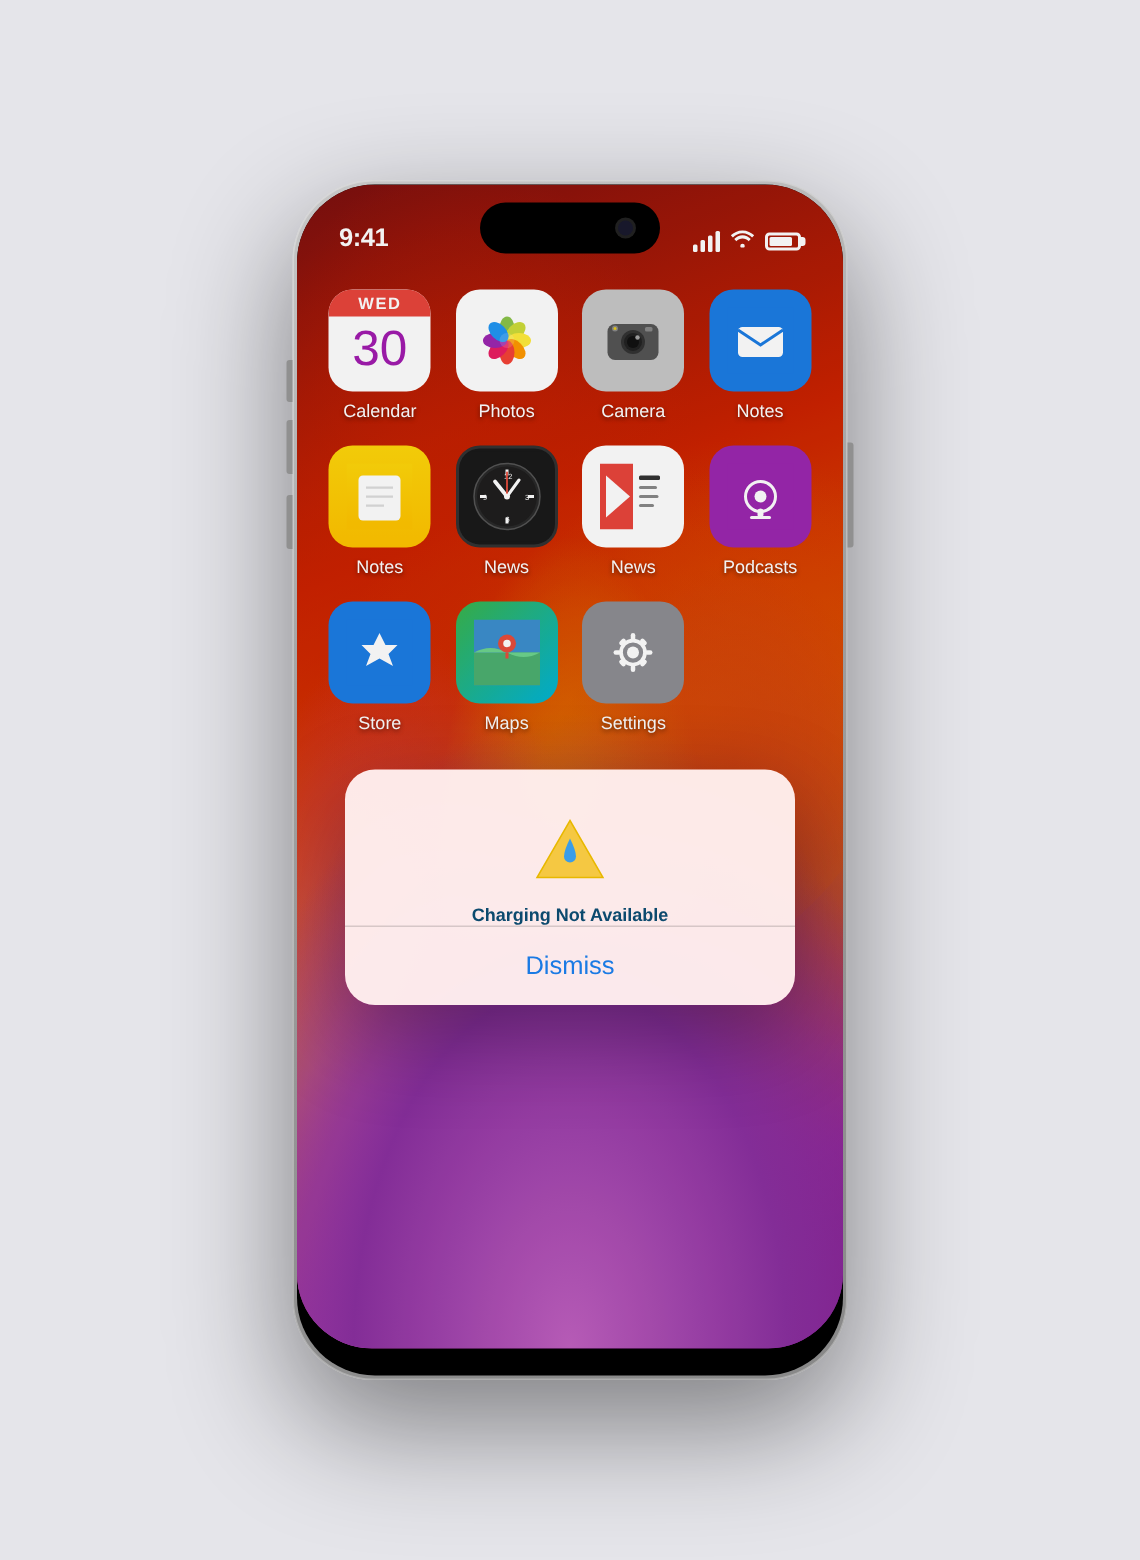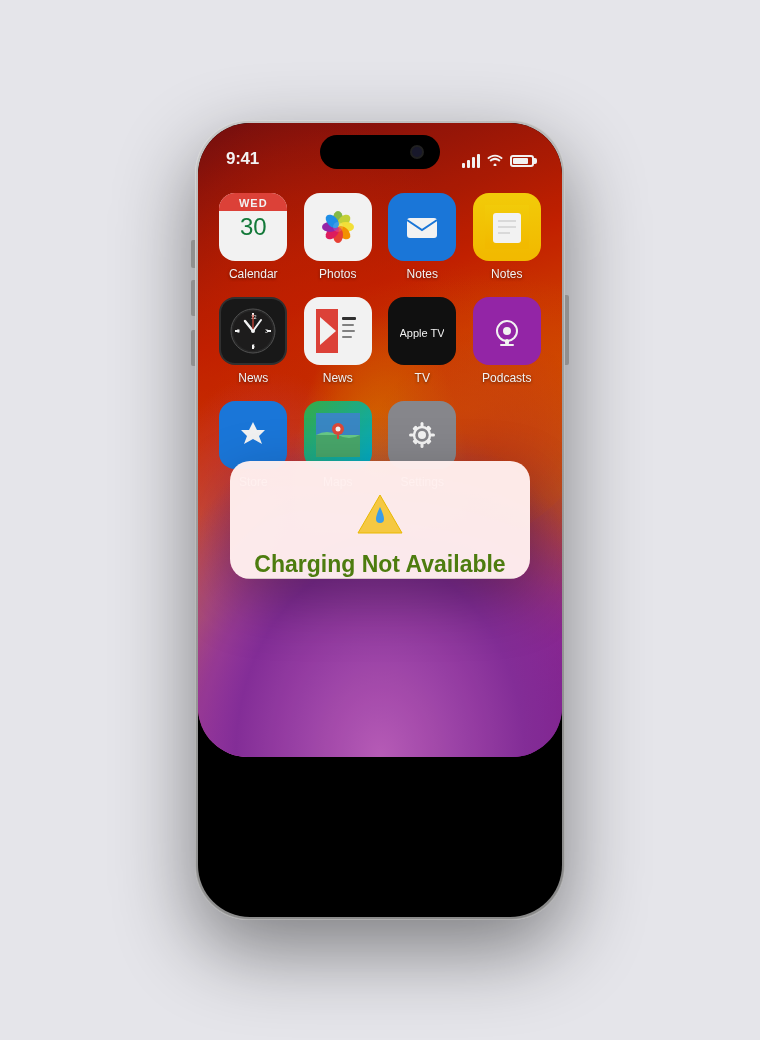--- a/index.html
+++ b/index.html
@@ -66,21 +66,21 @@
       top: 175px;
       width: 4px;
       height: 70px;
       background: #909090;
       border-radius: 0 2px 2px 0;
     }
 
     
     .screen {
       width: 364px;
-      height: 634px;
+      height: 776px;
       border-radius: 50px;
       overflow: hidden;
       position: relative;
     }
 
     
     .wallpaper {
       position: absolute;
       inset: 0;
       background:
@@ -278,22 +278,22 @@
       background: #e8453c;
       width: 100%;
       text-align: center;
       color: #fff;
       font-size: 11px;
       font-weight: 600;
       padding: 4px 0 2px;
       letter-spacing: 1px;
     }
     .calendar-date {
-      color: #15803d;
-      font-size: 24px;
+      color: #a21caf;
+      font-size: 33px;
       font-weight: 300;
       line-height: 1;
       margin-top: 4px;
     }
 
     
     .icon-photos {
       background: #fff;
     }
 
@@ -382,22 +382,22 @@
       align-items: center;
       gap: 10px;
     }
 
     .alert-icon {
       width: 52px;
       height: 52px;
     }
 
     .alert-title {
-      color: #4d7c0f;
-      font-size: 23px;
+      color: #0c4a6e;
+      font-size: 12px;
       font-weight: 700;
       text-align: left;
     }
 
     .alert-message {
       color: #1a1a1a;
       font-size: 14px;
       font-weight: 400;
       text-align: center;
       line-height: 1.5;
@@ -490,20 +490,36 @@
               <ellipse cx="24" cy="16" rx="5" ry="8" fill="#F44336" transform="rotate(180 24 24)"></ellipse>
               <ellipse cx="24" cy="16" rx="5" ry="8" fill="#E91E63" transform="rotate(225 24 24)"></ellipse>
               <ellipse cx="24" cy="16" rx="5" ry="8" fill="#9C27B0" transform="rotate(270 24 24)"></ellipse>
               <ellipse cx="24" cy="16" rx="5" ry="8" fill="#2196F3" transform="rotate(315 24 24)"></ellipse>
               <circle cx="24" cy="24" r="5" fill="rgba(255,255,255,0.15)"></circle>
             </svg>
           </div>
           <span class="app-label">Photos</span>
         </div>
 
+        <div class="app-item">
+          <div class="app-icon icon-camera">
+            <svg width="44" height="44" viewBox="0 0 44 44">
+              <rect width="44" height="44" fill="#c8c8c8" rx="0"></rect>
+              <rect x="5" y="11" width="34" height="24" rx="5" fill="#555"></rect>
+              <circle cx="22" cy="23" r="8" fill="#333"></circle>
+              <circle cx="22" cy="23" r="6" fill="#222"></circle>
+              <circle cx="22" cy="23" r="4" fill="#111"></circle>
+              <circle cx="25" cy="20" r="1.5" fill="rgba(255,255,255,0.6)"></circle>
+              <rect x="30" y="13" width="5" height="3" rx="1" fill="#888"></rect>
+              <circle cx="10" cy="14" r="2" fill="#888"></circle>
+              <circle cx="10" cy="14" r="1" fill="rgba(255,220,0,0.8)"></circle>
+            </svg>
+          </div>
+          <span class="app-label">Camera</span>
+        </div>
 
         <div class="app-item">
           <div class="app-icon icon-mail">
             <svg width="44" height="44" viewBox="0 0 44 44">
               <rect width="44" height="44" fill="#1c7de4"></rect>
               <rect x="7" y="13" width="30" height="20" rx="3" fill="white"></rect>
               <path d="M7 15 L22 25 L37 15" stroke="#1c7de4" stroke-width="2" fill="none"></path>
             </svg>
           </div>
           <span class="app-label">Notes</span>
@@ -566,29 +582,20 @@
               <path d="M4 8 L20 22 L4 36z" fill="white"></path>
               <rect x="26" y="8" width="14" height="3" rx="1" fill="#333"></rect>
               <rect x="26" y="15" width="12" height="2" rx="1" fill="#888"></rect>
               <rect x="26" y="21" width="13" height="2" rx="1" fill="#888"></rect>
               <rect x="26" y="27" width="10" height="2" rx="1" fill="#888"></rect>
             </svg>
           </div>
           <span class="app-label">News</span>
         </div>
 
-        <div class="app-item">
-          <div class="app-icon icon-appletv">
-            <svg width="44" height="44" viewBox="0 0 44 44">
-              <rect width="44" height="44" fill="#111"></rect>
-              <text x="22" y="28" text-anchor="middle" fill="white" font-size="11" font-family="Helvetica" font-weight="300">Apple TV</text>
-            </svg>
-          </div>
-          <span class="app-label">TV</span>
-        </div>
 
         <div class="app-item">
           <div class="app-icon icon-podcasts">
             <svg width="44" height="44" viewBox="0 0 44 44">
               <rect width="44" height="44" fill="#9b27af"></rect>
               <path d="M22 12 a10 10 0 0 1 0 20 a10 10 0 0 1 0-20z" fill="none" stroke="white" stroke-width="2"></path>
               <path d="M22 18 a4 4 0 0 1 0 8 a4 4 0 0 1 0-8z" fill="white"></path>
               <rect x="20" y="30" width="4" height="6" rx="2" fill="white"></rect>
               <path d="M16 36 L28 36" stroke="white" stroke-width="2" stroke-linecap="round"></path>
             </svg>
@@ -650,18 +657,21 @@
               <svg width="52" height="52" viewBox="0 0 52 52">
 
                 <polygon points="26,6 48,44 4,44" fill="#f5c842" stroke="#e8b800" stroke-width="1"></polygon>
 
                 <path d="M26 18 Q30 26 30 30 a4 4 0 0 1-8 0 Q22 26 26 18z" fill="#3a9de8"></path>
               </svg>
             </div>
             <div class="alert-title">Charging Not Available</div>
           </div>
           <div class="alert-divider"></div>
+          <button class="alert-button">
+            <span class="alert-button-label">Dismiss</span>
+          </button>
         </div>
       </div>
 
     </div>
   </div>
 </div>
 
 </body></html>

